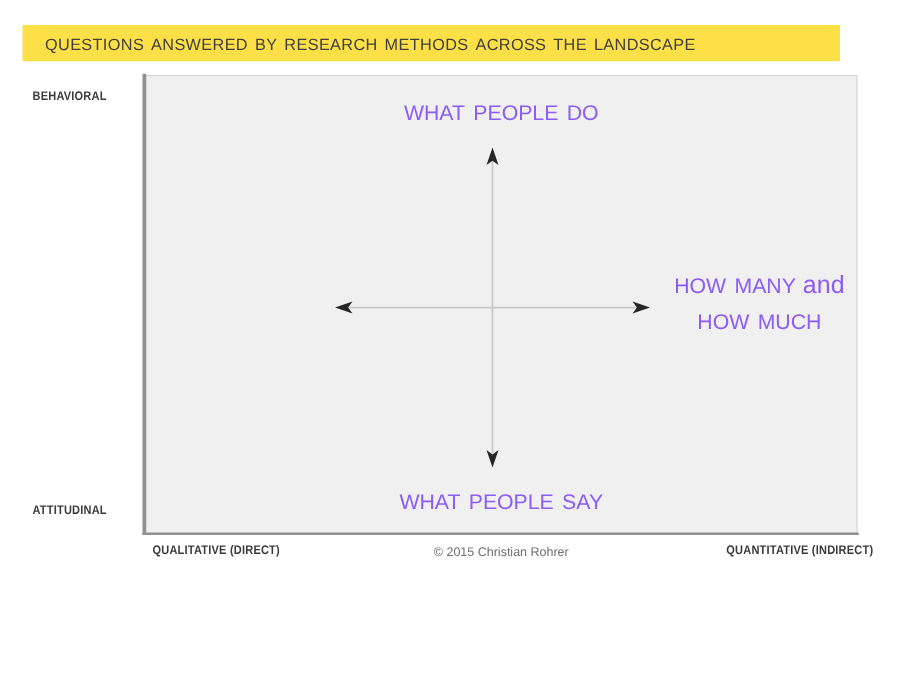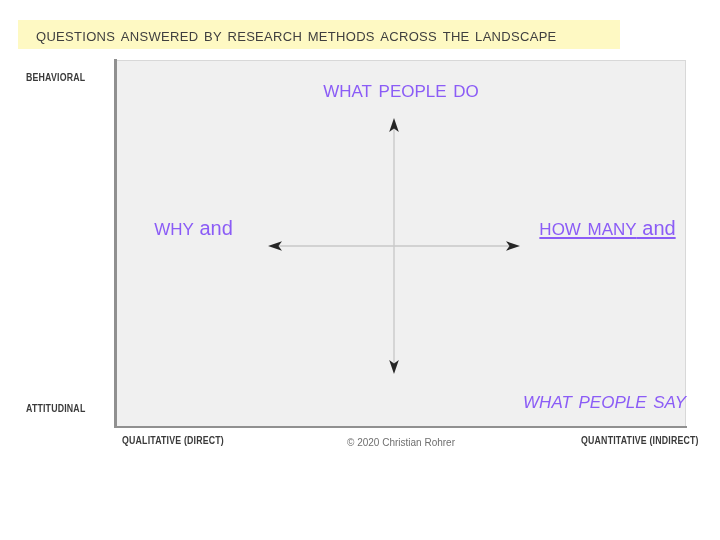--- a/index.html
+++ b/index.html
@@ -14,23 +14,23 @@
     overflow: hidden;
     font-family: "Liberation Sans", sans-serif;
     color: #3a3a3a;
   }
 
   
   #title-band {
     position: absolute;
     left: 18px;
     top: 20px;
-    width: 602px;
+    width: 654px;
     height: 29px;
-    background: #fef9c3;
+    background: #fde047;
     display: flex;
     align-items: center;
   }
   #title-text {
     margin-left: 18px;
     font-family: "Liberation Sans", sans-serif;
     font-size: 19px;
     font-variant: small-caps;
     text-transform: lowercase;
     letter-spacing: 0.3px;
@@ -97,35 +97,33 @@
   #label-top {
     left: 116px;
     top: 74px;
     width: 570px;
     text-align: center;
   }
   #label-bottom {
     left: 116px;
     top: 385px;
     width: 570px;
-    text-align: right;
-    font-style: italic;
+    text-align: center;
   }
   #label-left {
     left: 116px;
     top: 212px;
     width: 155px;
     text-align: center;
   }
   #label-right {
     left: 525px;
     top: 212px;
     width: 165px;
     text-align: center;
-    text-decoration: underline;
   }
 
   
   .axis-cap {
     position: absolute;
     font-family: "Liberation Sans", sans-serif;
     font-weight: bold;
     font-size: 10px;
     letter-spacing: 0.2px;
     color: #3a3a3a;
@@ -174,29 +172,27 @@
 
 <div class="quad-label" id="label-top">
   <span>What people do</span>
 </div>
 
 <div class="quad-label" id="label-bottom">
   <span>What people say</span>
 </div>
 
 <div class="quad-label" id="label-left">
-  <div>
-    <span>Why</span><span class="plain"> and</span>
-  </div>
 </div>
 
 <div class="quad-label" id="label-right">
   <div>
     <span>How many</span><span class="plain"> and</span>
   </div>
+  <div>How much</div>
 </div>
 
 <div class="axis-cap" id="cap-behavioral">BEHAVIORAL</div>
 <div class="axis-cap" id="cap-attitudinal">ATTITUDINAL</div>
 <div class="axis-cap" id="cap-qualitative">QUALITATIVE (DIRECT)</div>
 <div class="axis-cap" id="cap-quantitative">QUANTITATIVE (INDIRECT)</div>
 
-<div id="credit">© 2020 Christian Rohrer</div>
+<div id="credit">© 2015 Christian Rohrer</div>
 
 </body></html>

